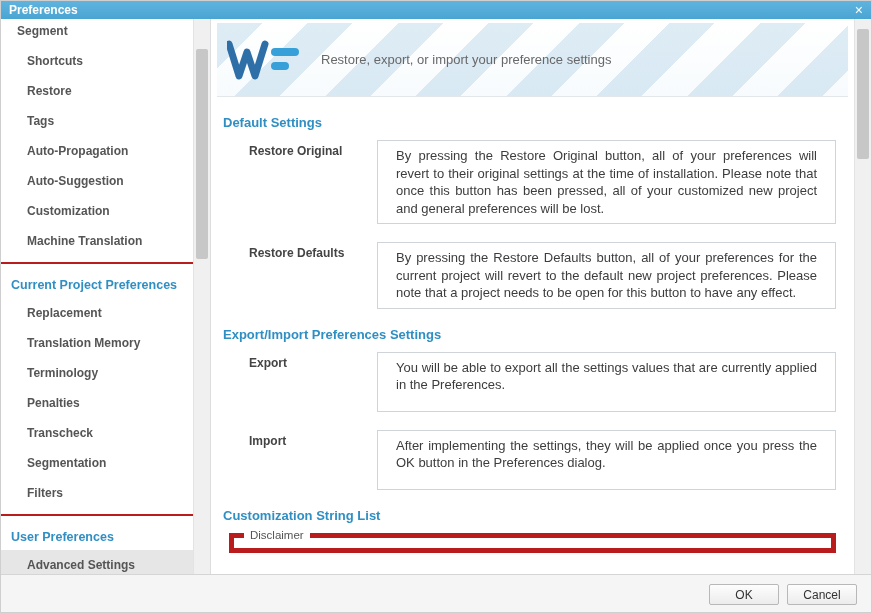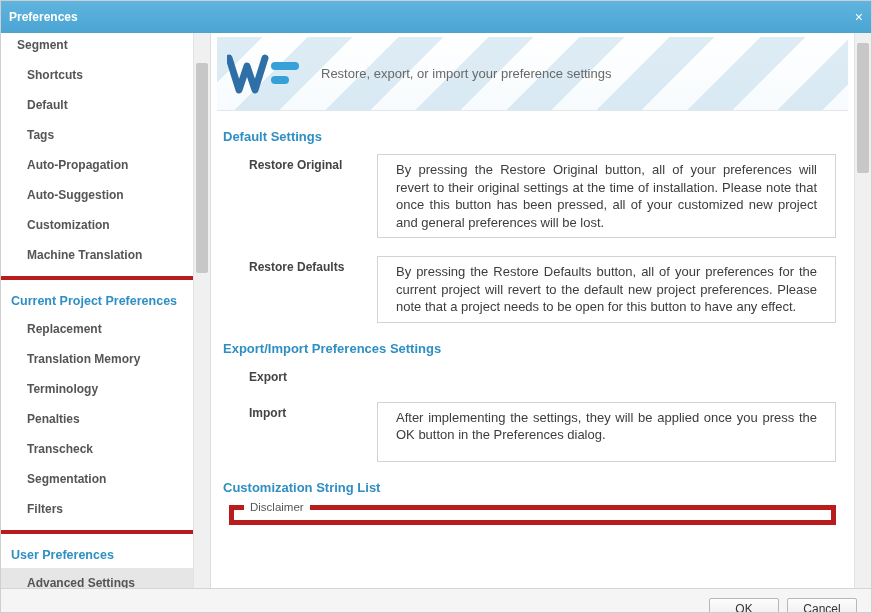--- a/index.html
+++ b/index.html
@@ -1,36 +1,36 @@
 <!DOCTYPE html>
 <html><head>
 <meta charset="utf-8">
 <style>
   * { box-sizing: border-box; }
   html, body { margin:0; padding:0; font-family: Arial, Helvetica, sans-serif; }
   body { width:872px; height:613px; background:#fff; overflow:hidden; border:1px solid #cfcfcf;}
   .titlebar {
-    height:32px; background:linear-gradient(#5fb4de,#4aa4d2);
+    height:18px; background:linear-gradient(#5fb4de,#4aa4d2);
     color:#fff; font-size:12px; font-weight:bold;
     display:flex; align-items:center; justify-content:space-between;
     padding:0 8px;
   }
   .titlebar .close { font-size:14px; cursor:pointer; font-weight:normal;}
   .body { display:flex; height:555px; background:#fff;}
   .sidebar-wrap { width:210px; border-right:1px solid #ddd; position:relative; display:flex;}
   .sidebar { flex:1; overflow:hidden; padding-top:4px;}
   .sidebar-scroll { width:17px; background:#f0f0f0; border-left:1px solid #e3e3e3; position:relative;}
   .sidebar-scroll .thumb { position:absolute; left:2px; right:2px; top:30px; height:210px; background:#c7c7c7; border-radius:2px;}
   .sb-item {
     padding:8px 10px 8px 26px; font-size:12px; font-weight:bold; color:#555; cursor:pointer;
   }
   .sb-item.cut { padding-top:1px; color:#555;padding-left:16px;}
   .sb-section {
     padding:14px 10px 6px 10px; font-size:12.5px; font-weight:bold; color:#2f8fc3;
-    border-top:4px solid #b91c1c; margin-top:6px;
+    border-top:2px solid #b91c1c; margin-top:6px;
   }
   .sb-item.selected { background:#e6e6e6; }
   .main-wrap { flex:1; position:relative; display:flex;}
   .main { flex:1; overflow:hidden; position:relative;}
   .main-scroll { width:17px; background:#f0f0f0; border-left:1px solid #e3e3e3; position:relative;}
   .main-scroll .thumb { position:absolute; left:2px; right:2px; top:10px; height:130px; background:#c7c7c7; border-radius:2px;}
   .banner {
     margin:4px 6px 0 6px; height:74px; border-bottom:1px solid #e3e7ea;
     display:flex; align-items:center; position:relative; overflow:hidden;
     background:
@@ -65,21 +65,21 @@
   <span>Preferences</span>
   <span class="close">×</span>
 </div>
 
 <div class="body">
 
   <div class="sidebar-wrap">
     <div class="sidebar">
       <div class="sb-item cut">Segment</div>
       <div class="sb-item">Shortcuts</div>
-      <div class="sb-item">Default</div>
+      <div class="sb-item">Restore</div>
       <div class="sb-item">Tags</div>
       <div class="sb-item">Auto-Propagation</div>
       <div class="sb-item">Auto-Suggestion</div>
       <div class="sb-item">Customization</div>
       <div class="sb-item">Machine Translation</div>
 
       <div class="sb-section">Current Project Preferences</div>
       <div class="sb-item">Replacement</div>
       <div class="sb-item">Translation Memory</div>
       <div class="sb-item">Terminology</div>
@@ -116,20 +116,21 @@
         <div class="row-desc">By pressing the Restore Original button, all of your preferences will revert to their original settings at the time of installation. Please note that once this button has been pressed, all of your customized new project and general preferences will be lost.</div>
       </div>
       <div class="row">
         <div class="row-label">Restore Defaults</div>
         <div class="row-desc">By pressing the Restore Defaults button, all of your preferences for the current project will revert to the default new project preferences. Please note that a project needs to be open for this button to have any effect.</div>
       </div>
 
       <div class="section-title">Export/Import Preferences Settings</div>
       <div class="row">
         <div class="row-label">Export</div>
+        <div class="row-desc">You will be able to export all the settings values that are currently applied in the Preferences.</div>
       </div>
       <div class="row">
         <div class="row-label">Import</div>
         <div class="row-desc">After implementing the settings, they will be applied once you press the OK button in the Preferences dialog.</div>
       </div>
 
       <div class="section-title">Customization String List</div>
       <div class="fieldset">
         <span class="legend">Disclaimer</span>
       </div>

